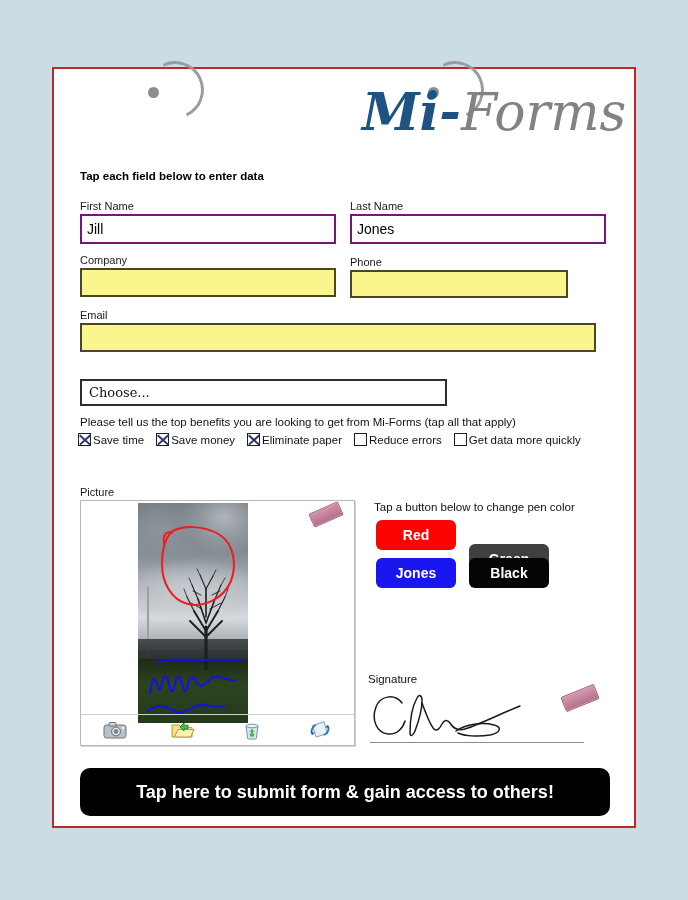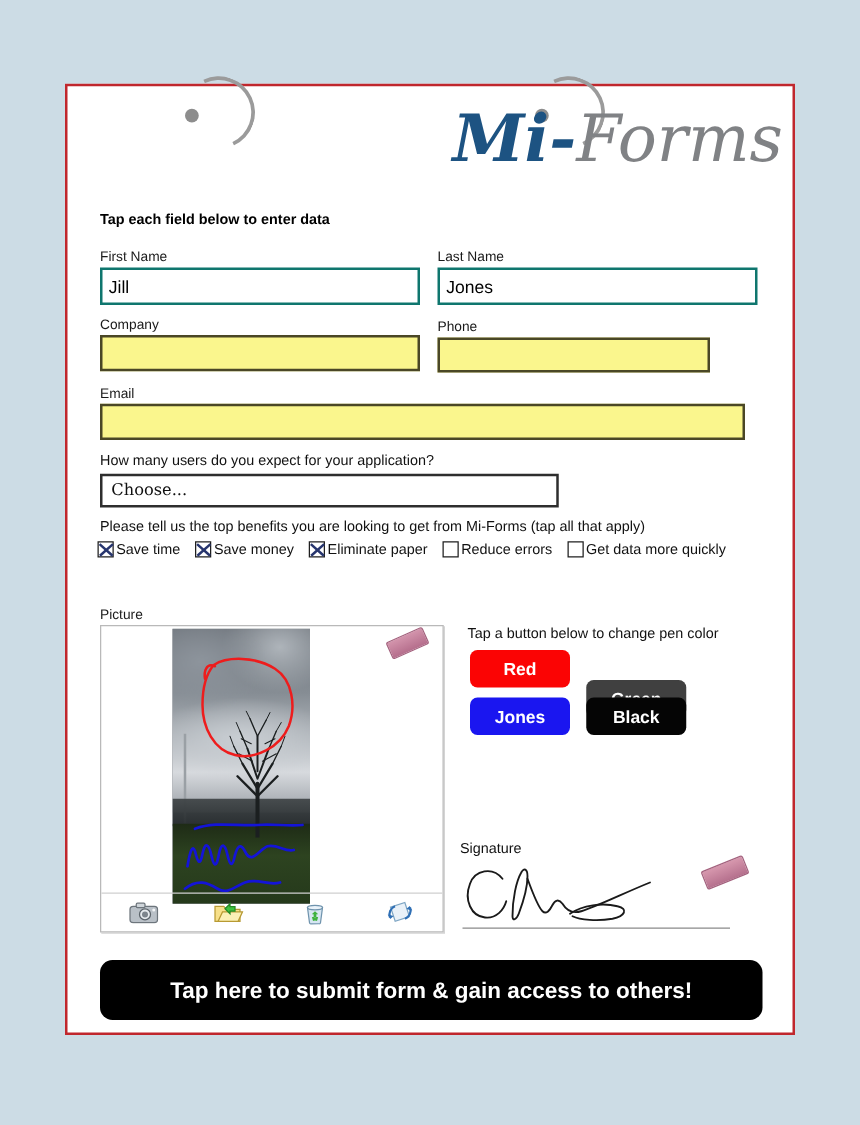--- a/index.html
+++ b/index.html
@@ -83,21 +83,21 @@
     font-size: 11.5px;
     color: #111;
     white-space: nowrap;
   }
 
   
   .txtbox {
     position: absolute;
     box-sizing: border-box;
     background: #ffffff;
-    border: 2px solid #0f766e;
+    border: 2px solid #701a75;
     font-family: "Liberation Sans", sans-serif;
     font-size: 14px;
     color: #000;
     padding: 1px 5px;
     display: flex;
     align-items: center;
     overflow: hidden;
   }
   .txtbox.yellow {
     background: #faf68d;
@@ -303,21 +303,20 @@
 
   <div class="fld-label" style="left:26px; top:185px;">Company</div>
   <div class="txtbox yellow" style="left:26px; top:199px; width:256px; height:29px;"></div>
 
   <div class="fld-label" style="left:296px; top:187px;">Phone</div>
   <div class="txtbox yellow" style="left:296px; top:201px; width:218px; height:28px;"></div>
 
   <div class="fld-label" style="left:26px; top:240px;">Email</div>
   <div class="txtbox yellow" style="left:26px; top:254px; width:516px; height:29px;"></div>
 
-  <div class="question" style="left:26px; top:294px;">How many users do you expect for your application?</div>
   <div class="combo" style="left:26px; top:310px; width:367px; height:27px;">Choose...</div>
 
   <div class="question" style="left:26px; top:347px;">Please tell us the top benefits you are looking to get from Mi-Forms (tap all that apply)</div>
 
   <div id="checkbox-row">
     <div class="cbitem">
       <span class="cbox checked"></span>
       <span class="cblabel">Save time</span>
     </div>
     <div class="cbitem">

